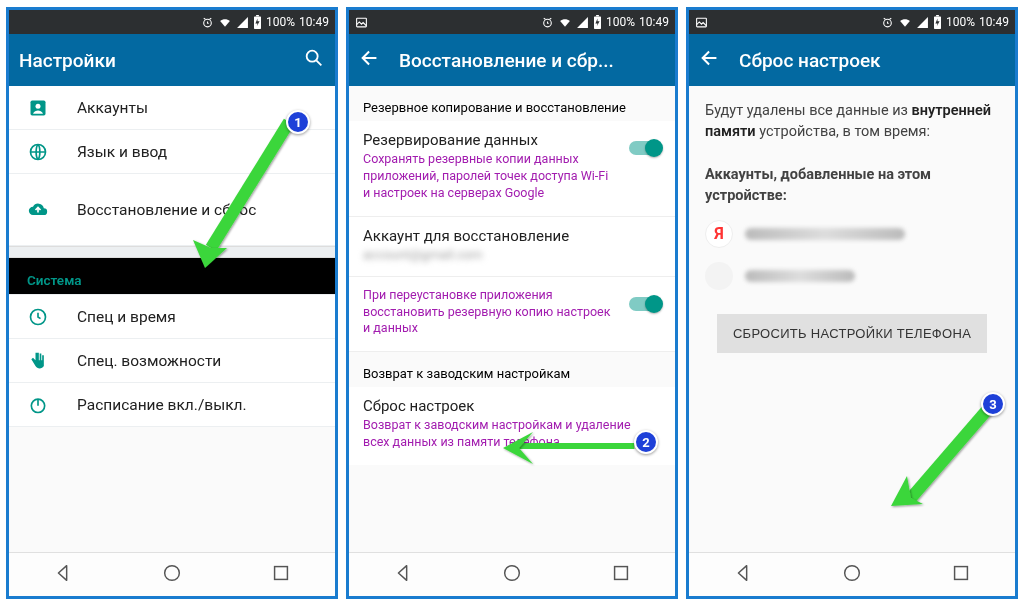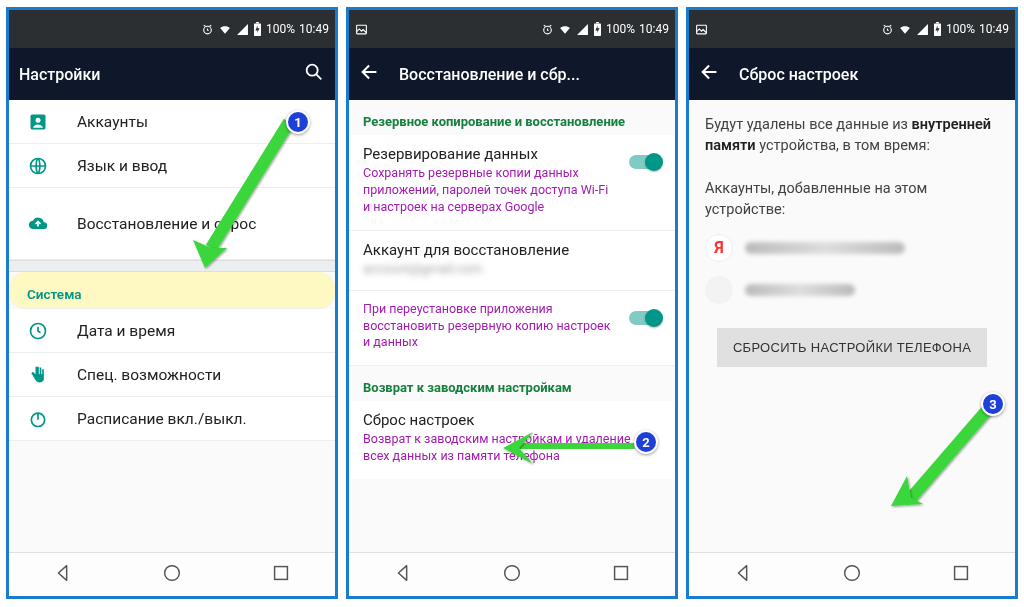--- a/index.html
+++ b/index.html
@@ -17,43 +17,43 @@
     height: 592px;
     border: 3px solid #1a7ccf;
     background: #fff;
     display: flex;
     flex-direction: column;
     position: relative;
     overflow: hidden;
   }
   
   .statusbar {
-    height: 38px;
+    height: 24px;
     background: #2c2f31;
     color: #fff;
     display: flex;
     align-items: center;
     justify-content: flex-end;
     font-size: 12px;
     gap: 4px;
     padding: 0 6px;
     position:relative;
   }
   .statusbar .sb-left{position:absolute;left:6px;display:flex;gap:4px;align-items:center;}
   .sb-ico{display:inline-flex;align-items:center;justify-content:center;}
   
   .appbar {
     height: 52px;
-    background: #0f172a;
+    background: #0369a1;
     color: #fff;
     display: flex;
     align-items: center;
     padding: 0 10px;
     gap: 18px;
-    font-size: 16px;
+    font-size: 19px;
     font-weight: 500;
   }
   .appbar .title { flex: 1; white-space: nowrap; overflow: hidden; text-overflow: ellipsis;}
   .content { flex: 1; overflow: hidden; background: #fafafa;}
   .navbar {
     height: 44px;
     border-top: 1px solid #e0e0e0;
     display: flex;
     align-items: center;
     justify-content: space-around;
@@ -64,36 +64,36 @@
   .s1-row {
     display: flex; align-items: center;
     height: 44px; padding: 0 18px;
     gap: 28px; background: #fff;
     border-bottom: 1px solid #eceff1;
     font-size: 15.5px; color: #212121;
   }
   .s1-row.tall{height:72px;}
   .s1-icon{color:#009688;width:22px;display:flex;justify-content:center;}
   .gap-strip{height:12px;background:#eceff1;border-top:1px solid #ddd;border-bottom:1px solid #ddd;}
-  .section-title{font-size:13.5px;font-weight:600;color:#009688;padding:14px 18px 6px;background:#fef9c3;border-bottom:1px solid #eceff1;border-radius:16px;}
-  
-  .s2-section{font-size:13px;font-weight:700;color:#15803d;padding:14px 14px 6px;}
+  .section-title{font-size:13.5px;font-weight:600;color:#009688;padding:14px 18px 6px;background:#000000;border-bottom:1px solid #eceff1;}
+  
+  .s2-section{font-size:13px;font-weight:400;color:#000000;padding:14px 14px 6px;}
   .s2-item{padding:10px 14px 14px;border-bottom:1px solid #eee;background:#fff;position:relative;}
   .s2-title{font-size:15px;color:#212121;margin-bottom:2px;}
   .s2-desc{font-size:12.5px;color:#a21caf;line-height:1.35;padding-right:46px;}
   .switch{position:absolute;right:12px;top:18px;width:34px;height:18px;}
   .switch-track{width:30px;height:14px;background:#80cbc4;border-radius:10px;position:absolute;top:2px;}
   .switch-thumb{width:18px;height:18px;background:#009688;border-radius:50%;position:absolute;right:0;box-shadow:0 1px 2px rgba(0,0,0,.3);}
   .blur-text{filter:blur(3px);color:#9e9e9e;font-size:13px;}
   
   .s3-body{padding:14px 16px;font-size:14.5px;color:#424242;line-height:1.45;}
   .s3-body strong{font-weight:600;color:#212121;}
   .s3-list{margin:10px 0 18px;}
   .s3-list div::before{content:"• ";}
-  .s3-accounts{margin-top:22px;}
+  .s3-accounts{margin-top:22px;font-weight:bold;}
   .acct-row{display:flex;align-items:center;gap:12px;margin-top:14px;}
   .acct-avatar{width:28px;height:28px;border-radius:50%;display:flex;align-items:center;justify-content:center;font-weight:700;font-size:16px;}
   .ya{background:#fff;color:#f33;border:1px solid #eee;}
   .gb{background:#f3f3f3;color:#bbb;}
   .blur-line{height:12px;width:160px;background:linear-gradient(90deg,#bbb,#ddd,#bbb);border-radius:6px;filter:blur(2px);}
   .reset-btn{margin:24px auto 0;display:block;padding:12px 16px;background:#e0e0e0;color:#333;font-size:13px;font-weight:500;border:none;letter-spacing:.3px;}
   
   .arrow{position:absolute;pointer-events:none;}
   .badge{position:absolute;width:24px;height:24px;border-radius:50%;background:#1e40d8;border:2px solid #fff;box-shadow:0 1px 3px rgba(0,0,0,.4);color:#fff;font-size:13px;font-weight:700;display:flex;align-items:center;justify-content:center;}
 </style>
@@ -166,21 +166,21 @@
     </div>
     <div class="gap-strip"></div>
     <div class="section-title">Система</div>
     <div class="s1-row">
       <span class="s1-icon">
           <svg width="20" height="20" viewBox="0 0 24 24" fill="none" stroke="#009688" stroke-width="2">
             <circle cx="12" cy="12" r="9"></circle>
             <path d="M12 7v5l3 2"></path>
           </svg>
         </span>
-      <span>Дата и время</span>
+      <span>Спец и время</span>
     </div>
     <div class="s1-row">
       <span class="s1-icon">
           <svg width="20" height="20" viewBox="0 0 24 24" fill="#009688">
             <path d="M9 2v9L6 8l-2 2 5 8c1 2 3 3 5 3s4-1 5-3V5h-2v6h-1V3h-2v8h-1V2H9z"></path>
           </svg>
         </span>
       <span>Спец. возможности</span>
     </div>
     <div class="s1-row">

